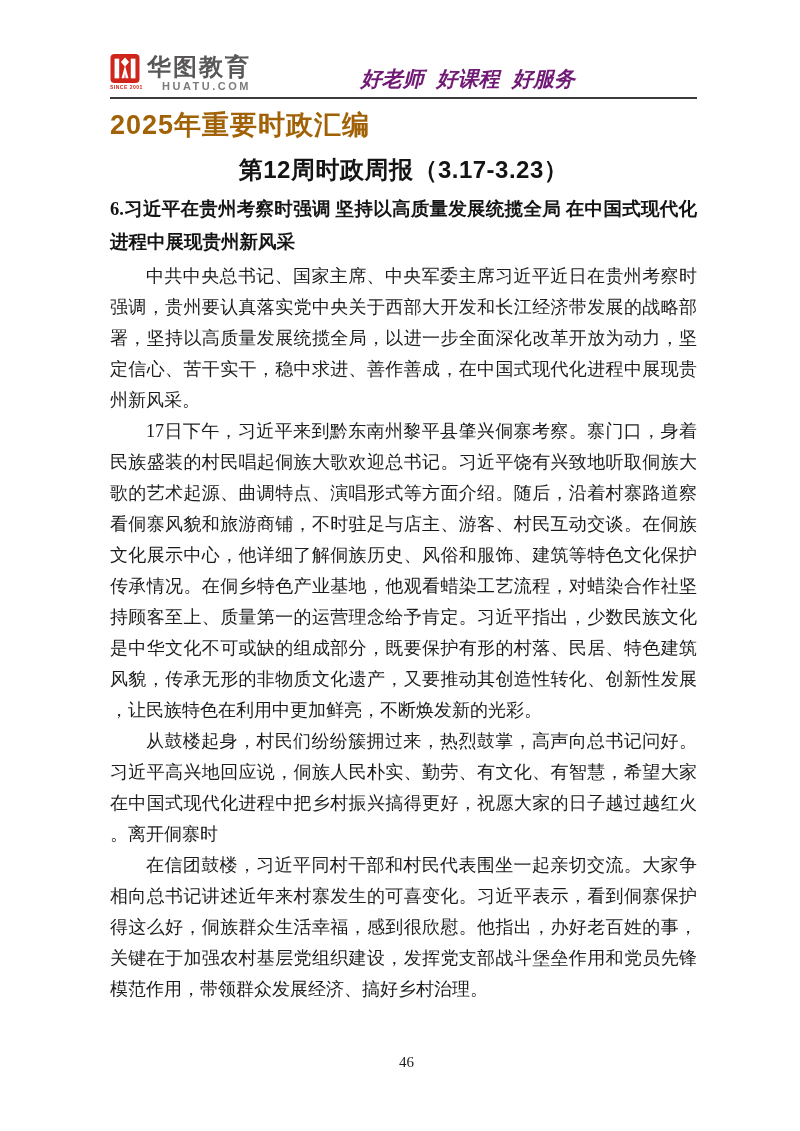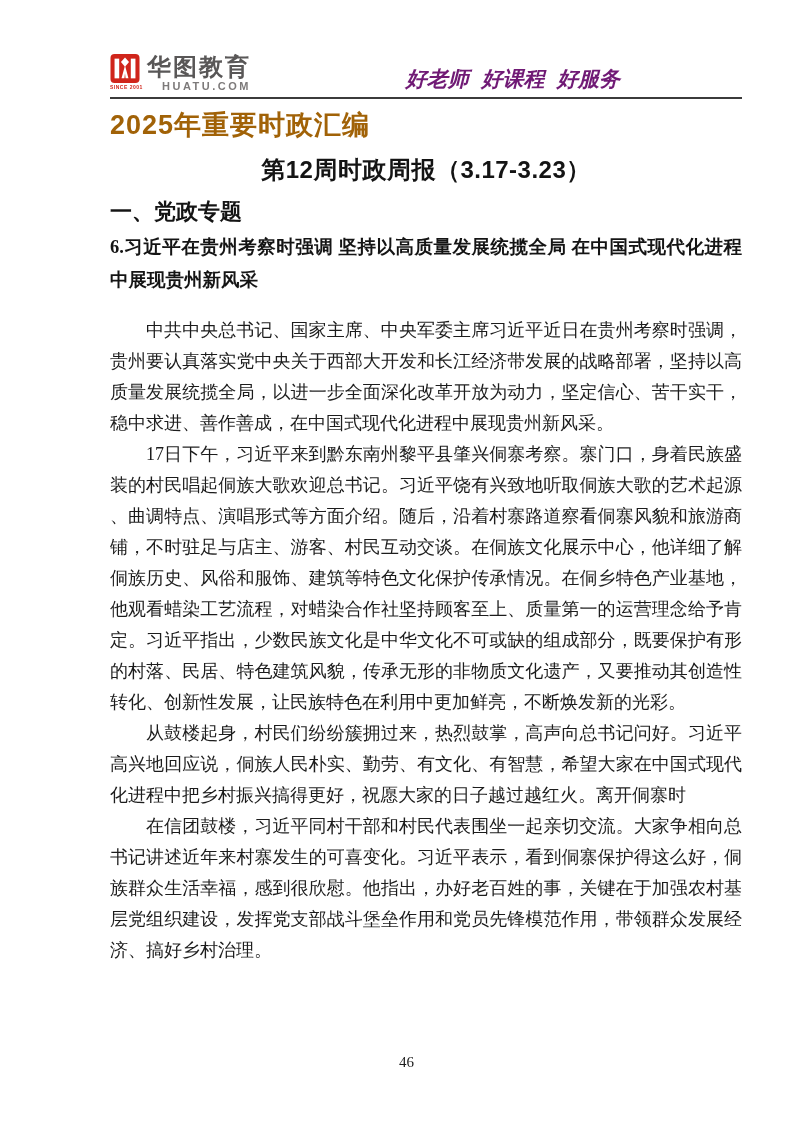--- a/index.html
+++ b/index.html
@@ -3,21 +3,21 @@
 <meta charset="utf-8">
 <style>
   html, body { margin: 0; padding: 0; background: #ffffff; }
   .page {
     position: relative;
     width: 800px;
     height: 1131px;
     margin: 0 auto;
     background: #ffffff;
     box-sizing: border-box;
-    padding: 46px 58px 0 110px;
+    padding: 46px 103px 0 110px;
     color: #1c1c1c;
     font-family: "Liberation Serif", serif;
     overflow: hidden;
   }
 
   
   .header {
     display: flex;
     align-items: flex-end;
     justify-content: space-between;
@@ -103,21 +103,21 @@
     font-size: 18.5px;
     line-height: 33px;
     text-align: justify;
     word-break: break-all;
     line-break: anywhere;
     margin: 6px 0 0 0;
     color: #141414;
   }
 
   
-  .body-text { margin-top: 18px; }
+  .body-text { margin-top: 2px; }
   .body-text p {
     margin: 0;
     font-family: "Liberation Serif", serif;
     font-size: 18px;
     line-height: 31px;
     text-indent: 2em;
     text-align: justify;
     word-break: break-all;
     line-break: anywhere;
     color: #1c1c1c;
@@ -158,21 +158,20 @@
       </div>
     </div>
     <div class="tagline">好老师 好课程 好服务</div>
   </div>
 
   <hr class="header-rule">
 
   <h1 class="doc-title">2025年重要时政汇编</h1>
   <h2 class="doc-subtitle">第12周时政周报（3.17-3.23）</h2>
 
-  <h3 class="section-heading">一、党政专题</h3>
   <h4 class="article-title">6.习近平在贵州考察时强调 坚持以高质量发展统揽全局 在中国式现代化进程中展现贵州新风采</h4>
 
   <div class="body-text">
     <p>中共中央总书记、国家主席、中央军委主席习近平近日在贵州考察时强调，贵州要认真落实党中央关于西部大开发和长江经济带发展的战略部署，坚持以高质量发展统揽全局，以进一步全面深化改革开放为动力，坚定信心、苦干实干，稳中求进、善作善成，在中国式现代化进程中展现贵州新风采。</p>
     <p>17日下午，习近平来到黔东南州黎平县肇兴侗寨考察。寨门口，身着民族盛装的村民唱起侗族大歌欢迎总书记。习近平饶有兴致地听取侗族大歌的艺术起源、曲调特点、演唱形式等方面介绍。随后，沿着村寨路道察看侗寨风貌和旅游商铺，不时驻足与店主、游客、村民互动交谈。在侗族文化展示中心，他详细了解侗族历史、风俗和服饰、建筑等特色文化保护传承情况。在侗乡特色产业基地，他观看蜡染工艺流程，对蜡染合作社坚持顾客至上、质量第一的运营理念给予肯定。习近平指出，少数民族文化是中华文化不可或缺的组成部分，既要保护有形的村落、民居、特色建筑风貌，传承无形的非物质文化遗产，又要推动其创造性转化、创新性发展，让民族特色在利用中更加鲜亮，不断焕发新的光彩。</p>
     <p>从鼓楼起身，村民们纷纷簇拥过来，热烈鼓掌，高声向总书记问好。习近平高兴地回应说，侗族人民朴实、勤劳、有文化、有智慧，希望大家在中国式现代化进程中把乡村振兴搞得更好，祝愿大家的日子越过越红火。离开侗寨时</p>
     <p>在信团鼓楼，习近平同村干部和村民代表围坐一起亲切交流。大家争相向总书记讲述近年来村寨发生的可喜变化。习近平表示，看到侗寨保护得这么好，侗族群众生活幸福，感到很欣慰。他指出，办好老百姓的事，关键在于加强农村基层党组织建设，发挥党支部战斗堡垒作用和党员先锋模范作用，带领群众发展经济、搞好乡村治理。</p>
   </div>
 
   <div class="page-footer">46</div>

